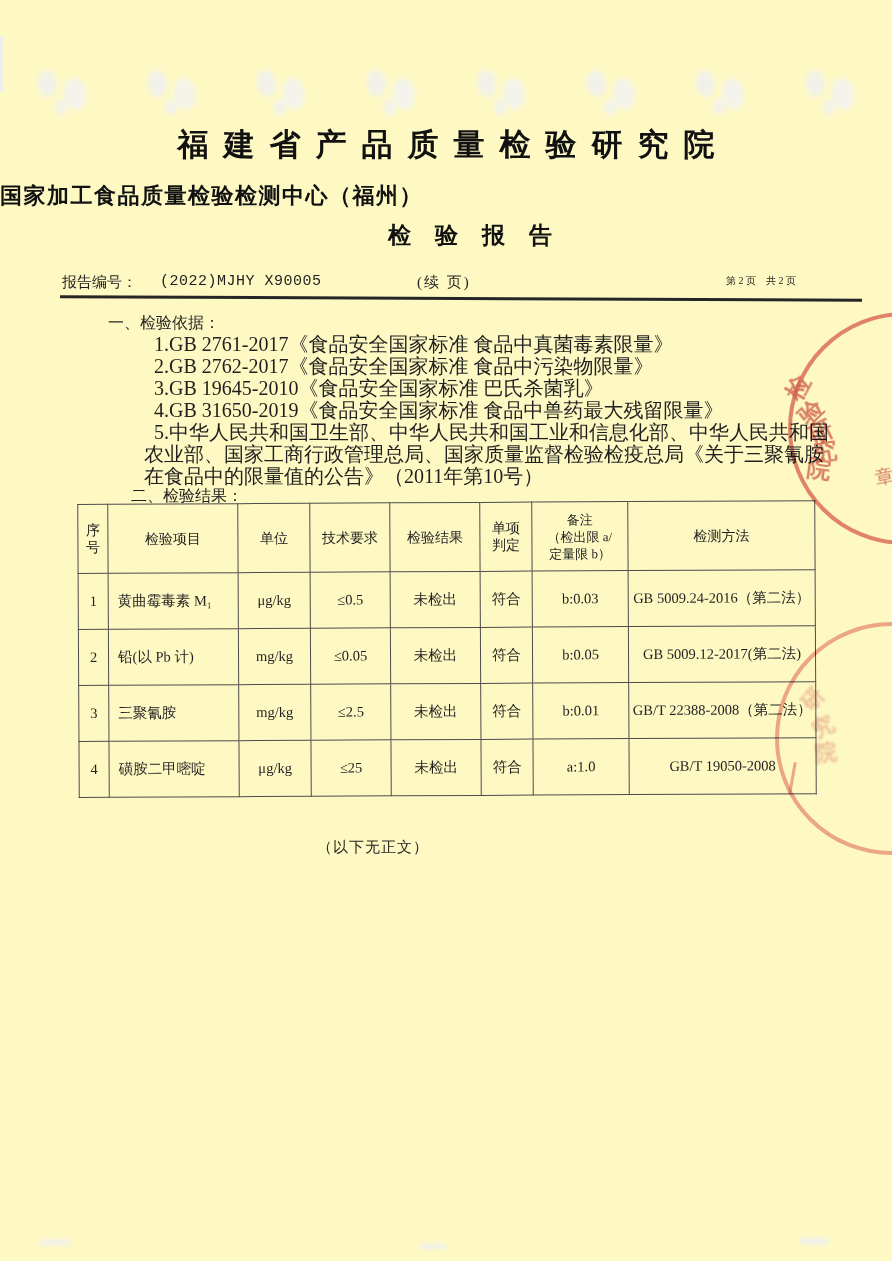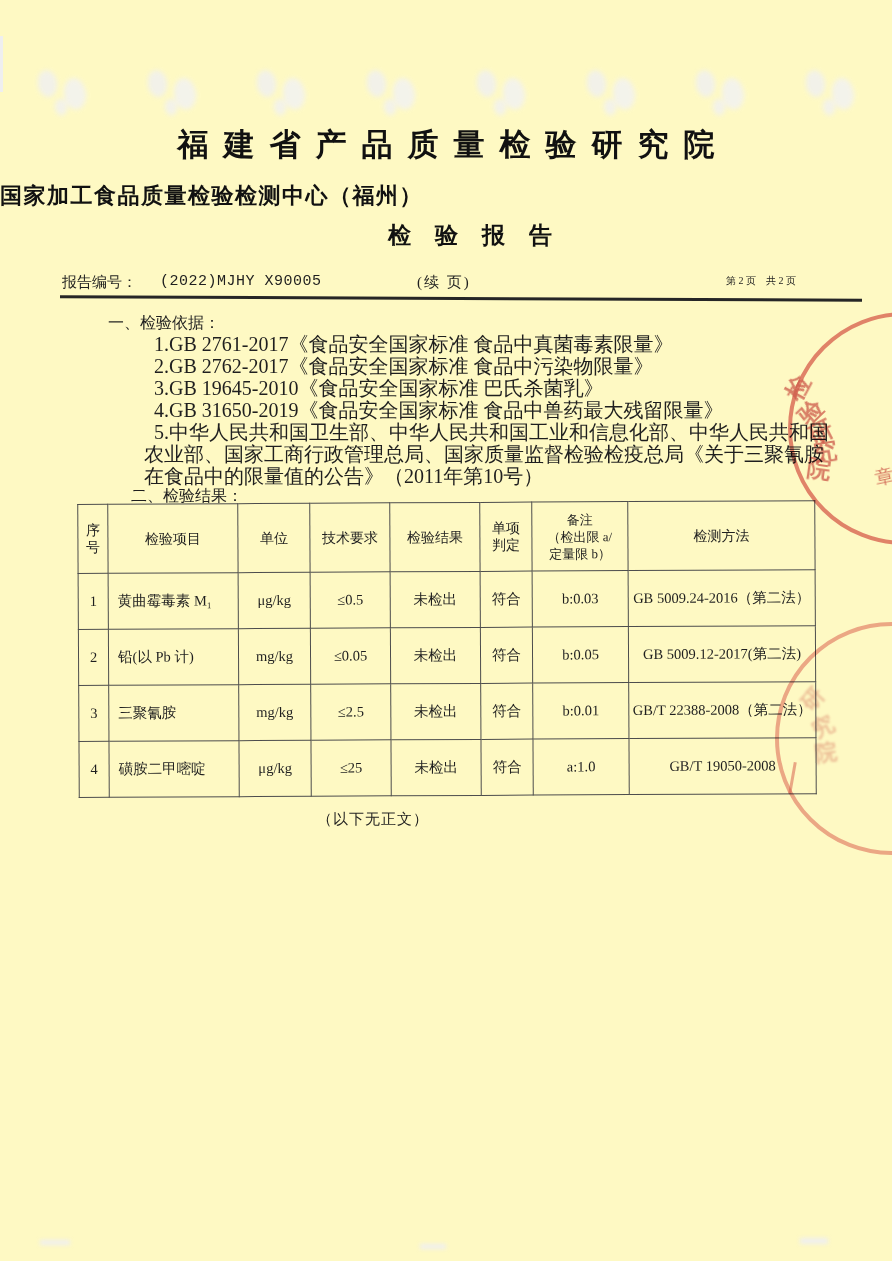--- a/index.html
+++ b/index.html
@@ -39,21 +39,21 @@
   .results-heading{position:absolute;top:486px;left:110px;font-size:16px;margin-left:21px;}
   
   .tbl-wrap{position:absolute;top:504px;left:78px;transform:rotate(-0.3deg);transform-origin:left center;}
   table.tbl{border-collapse:collapse;table-layout:fixed;width:737px;background:transparent;}
   table.tbl th,table.tbl td{border:1px solid #4d4d4d;text-align:center;vertical-align:middle;
     padding:2px 3px;overflow:hidden;}
   table.tbl th{font-weight:400;font-size:14px;white-space:pre-line;line-height:17px;height:64px;}
   table.tbl td{font-size:14.5px;height:51px;}
   table.tbl td.item-name{text-align:left;padding-left:9px;}
   
-  .end-note{position:absolute;top:810px;left:0;width:746px;text-align:center;font-size:15px;
+  .end-note{position:absolute;top:838px;left:0;width:746px;text-align:center;font-size:15px;
     letter-spacing:1px;}
   
   .stamp{position:absolute;border-radius:50%;pointer-events:none;mix-blend-mode:multiply;}
   .stamp-1{left:788px;top:312px;width:225px;height:225px;border:4px solid rgba(214,88,90,.72);
     filter:blur(.4px);}
   .stamp-2{left:775px;top:622px;width:225px;height:225px;border:4px solid rgba(222,110,112,.58);
     filter:blur(.7px);}
   .seal-char{position:absolute;font-weight:700;color:#cf5f63;line-height:1;
     font-family:"Liberation Serif",serif;}
   .stamp-1 .seal-char{font-size:24px;opacity:.78;filter:blur(.5px);}

